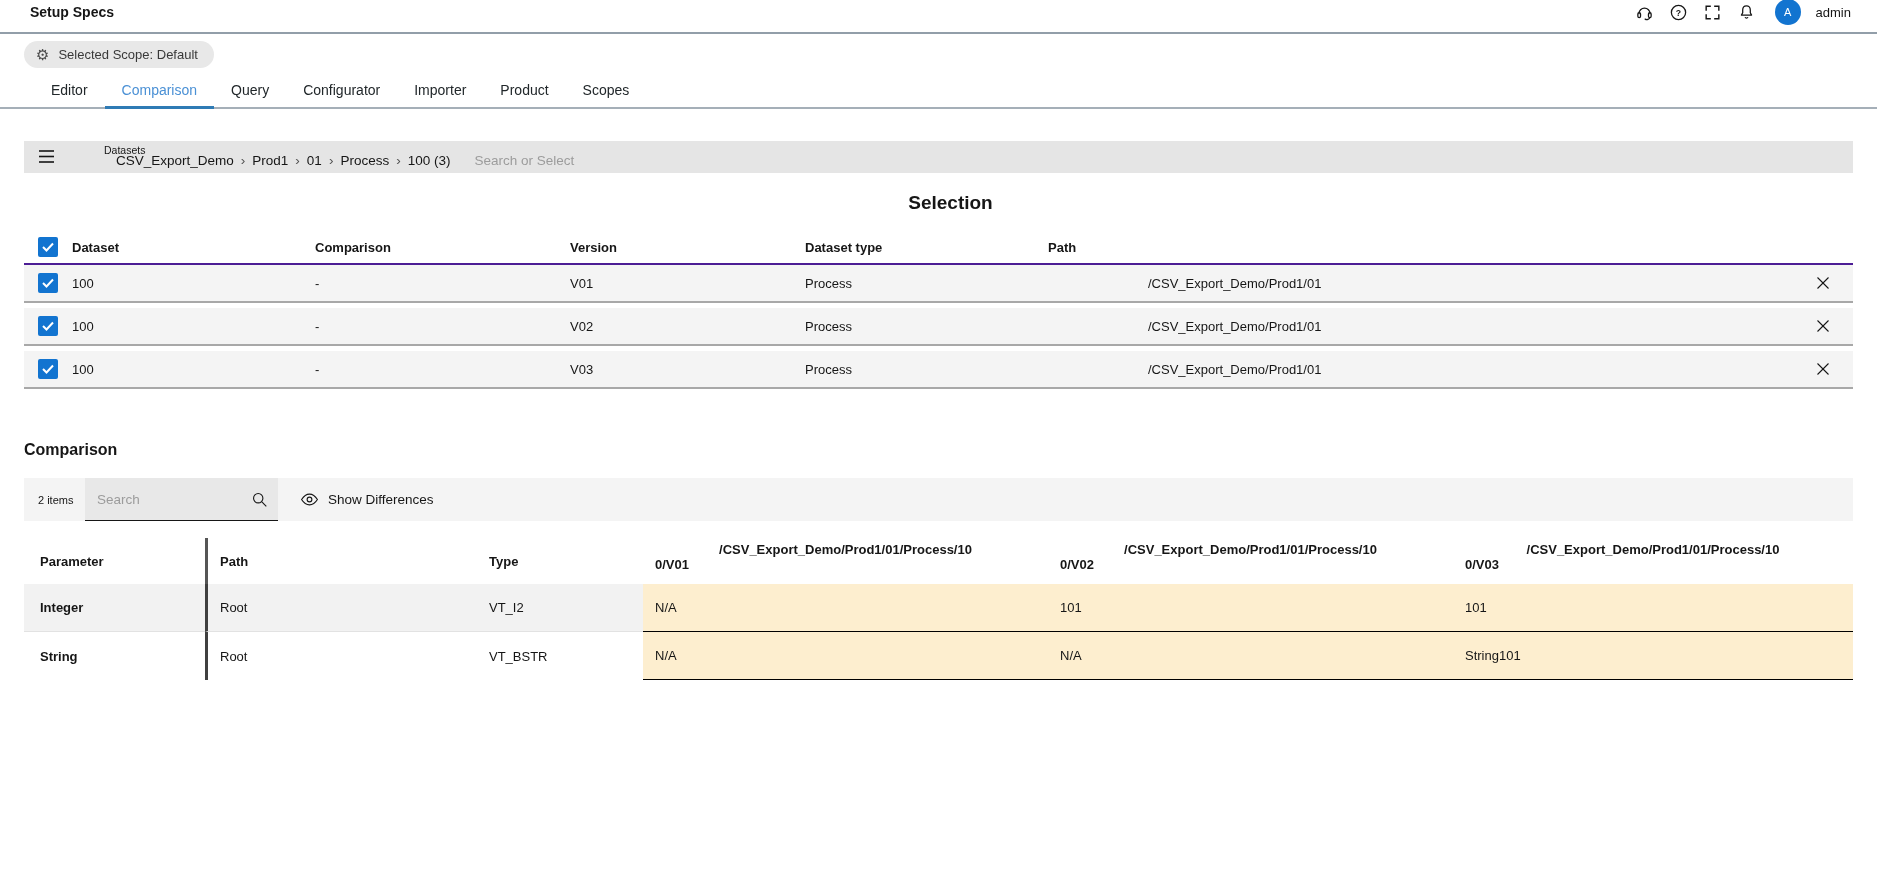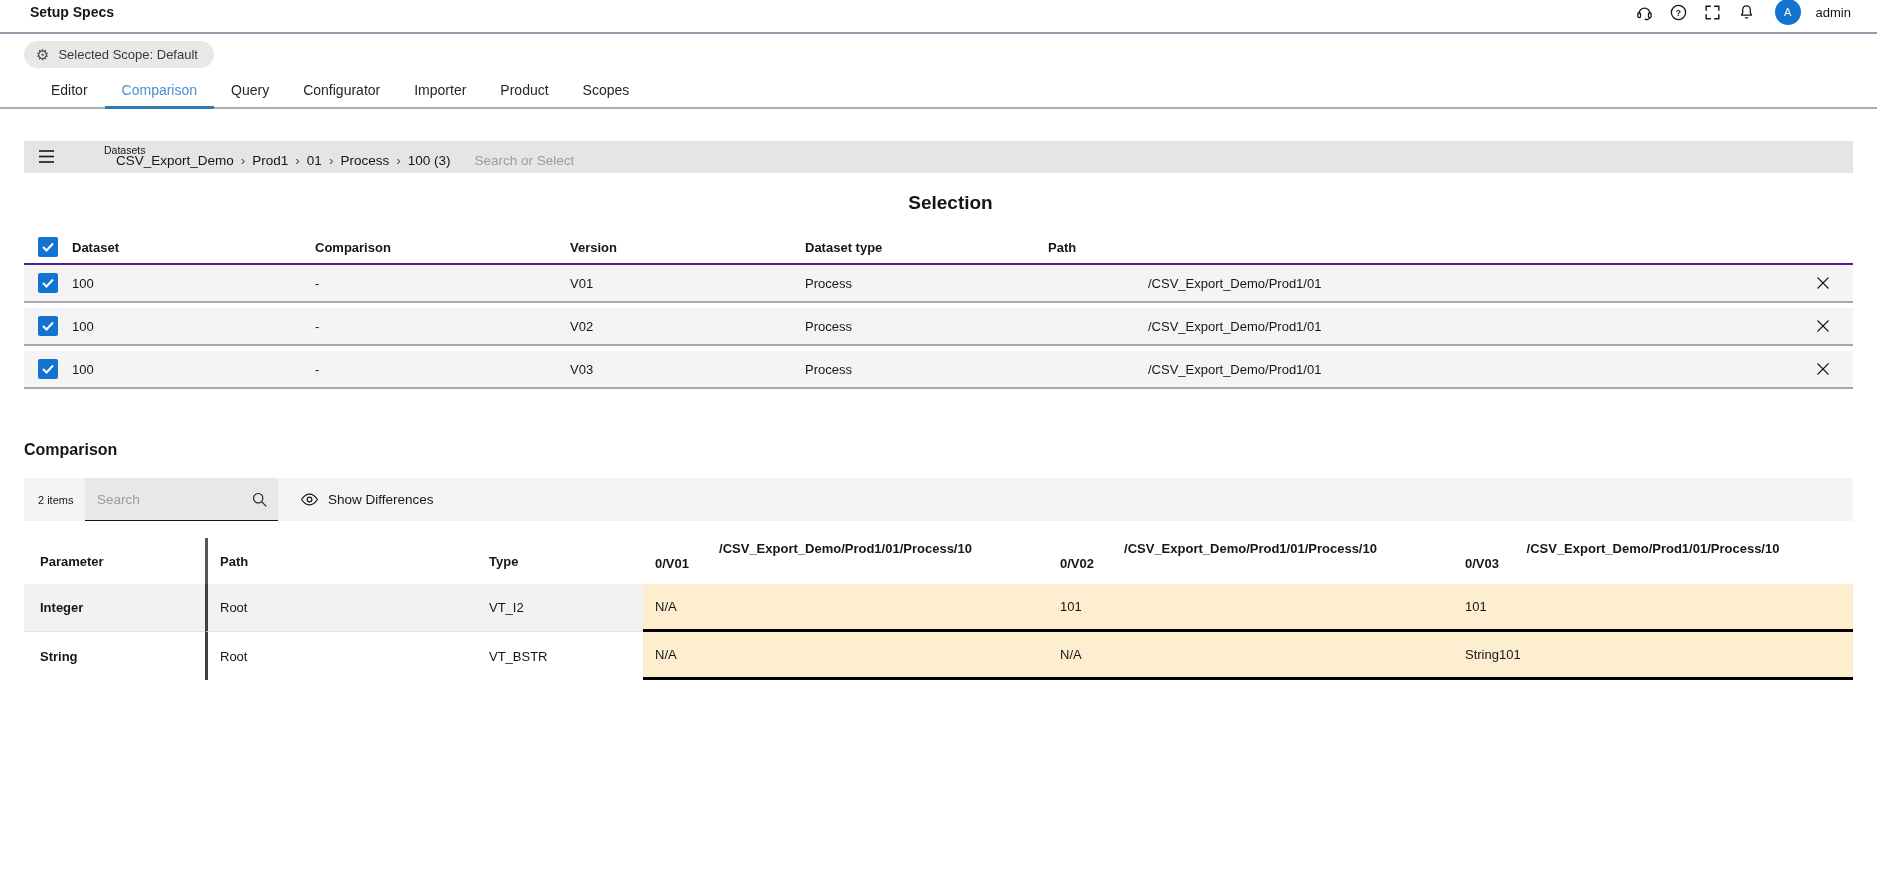--- a/index.html
+++ b/index.html
@@ -75,29 +75,29 @@
   .show-diff svg { width: 19px; height: 15px; }
 
   
   .cmp-table { margin: 17px 24px 0; }
   .cmp-grid { display: grid; grid-template-columns: 181px 272px 166px 405px 405px 1fr; }
   .cmp-header { height: 46px; }
   .cmp-header .hcell { display: flex; align-items: center; font-weight: bold; font-size: 13px; }
   .hcell.param { padding-left: 16px; }
   .hcell.pathc { padding-left: 12px; border-left: 3px solid #565656; }
   .hcell.typec { padding-left: 12px; }
-  .vcol-h { display: flex; flex-direction: column; justify-content: flex-start; padding: 3px 0 12px; }
+  .vcol-h { display: flex; flex-direction: column; justify-content: center; padding: 3px 0 12px; }
   .grp-path { font-weight: bold; font-size: 13px; text-align: center; }
   .vlabel { font-weight: bold; font-size: 13px; padding-left: 12px; }
   .cmp-row { height: 48px; font-size: 13px; }
   .cmp-row > div { display: flex; align-items: center; }
   .cmp-row .param { padding-left: 16px; font-weight: bold; }
   .cmp-row .pathc { padding-left: 12px; border-left: 3px solid #404040; }
   .cmp-row .typec { padding-left: 12px; }
-  .cmp-row .vcell { background: #fdeecf; padding-left: 12px; border-bottom: 3px solid #000000; }
+  .cmp-row .vcell { background: #fdeecf; padding-left: 12px; border-bottom: 1px solid #000000; }
   .cmp-row.striped .param, .cmp-row.striped .pathc, .cmp-row.striped .typec {
     background: #f2f2f2; border-bottom: 1px solid #e2e2e2; }
 </style>
 </head>
 <body>
 
 <div class="topbar">
   <div class="topbar-title">Setup Specs</div>
   <div class="topbar-right">
     <span class="tb-icon">

